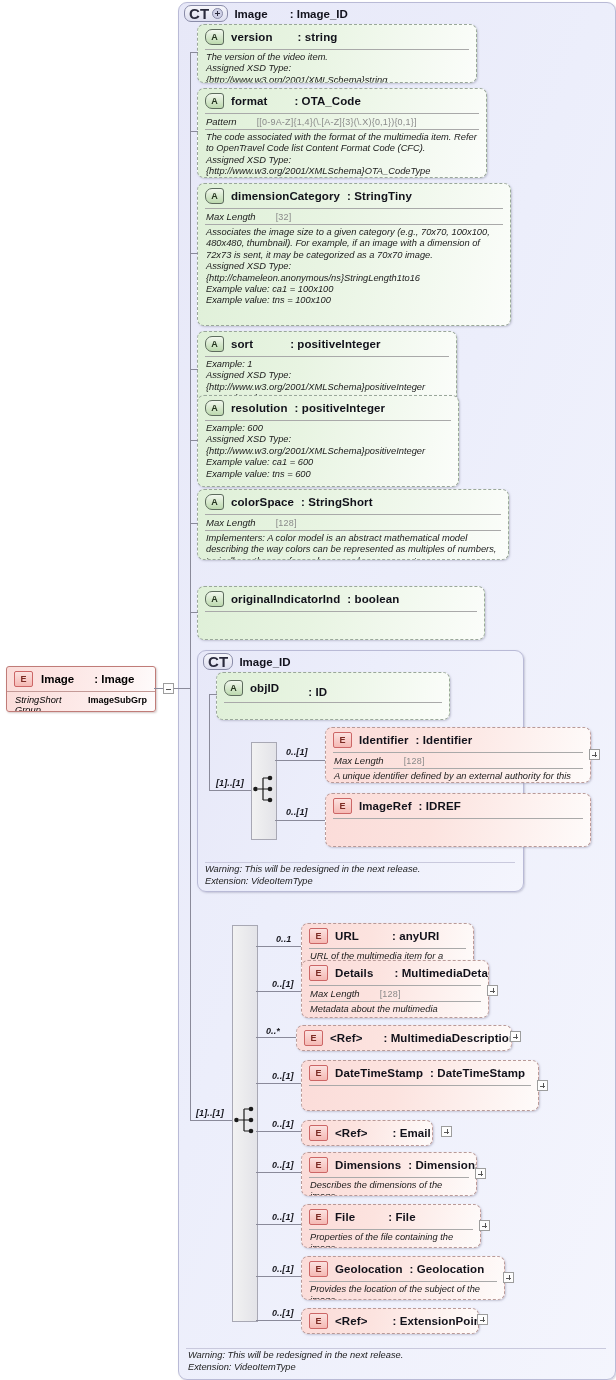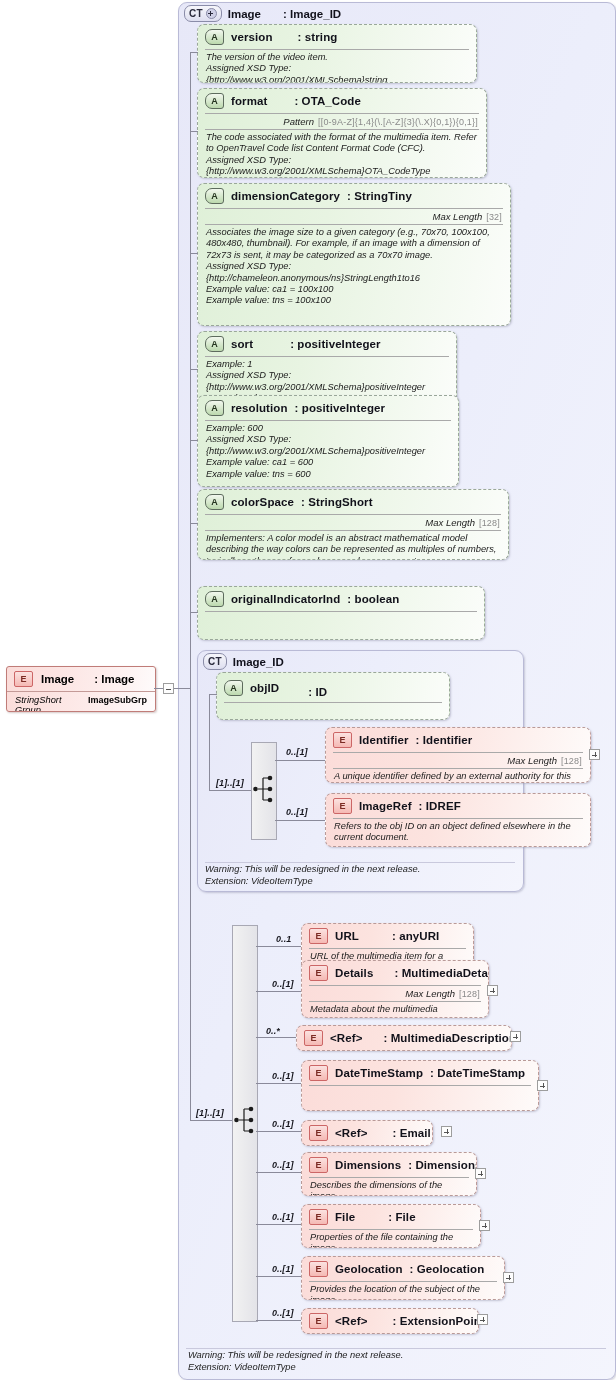--- a/index.html
+++ b/index.html
@@ -17,21 +17,21 @@
     border:1px solid #b9bad6;
     border-radius:9px;
     box-shadow:1px 1px 2px rgba(120,120,150,.35);
   }
 
   .ct-head{position:absolute;display:flex;align-items:center;gap:6px;}
   .ct-badge{
     display:inline-flex;align-items:center;justify-content:center;
     height:15px;padding:0 4px;border:1px solid #8a8ca8;border-radius:7px;
     background:linear-gradient(#f6f6fb,#dedff0);
-    font-size:10px;font-weight:bold;letter-spacing:.2px;color:#2a2a3c;
+    font-size:15px;font-weight:bold;letter-spacing:.2px;color:#2a2a3c;
   }
   .ct-badge .pl{
     display:inline-block;width:9px;height:9px;margin-left:3px;border-radius:50%;
     background:#cfd0e6;border:1px solid #8a8ca8;position:relative;
   }
   .ct-badge .pl::before,.ct-badge .pl::after{
     content:"";position:absolute;background:#2a2a3c;
   }
   .ct-badge .pl::before{left:1.5px;top:3.5px;width:5px;height:1px;}
   .ct-badge .pl::after{left:3.5px;top:1.5px;width:1px;height:5px;}
@@ -66,22 +66,22 @@
     width:17px;height:14px;flex:0 0 auto;border-radius:2px;
     border:1px solid #c66;
     background:linear-gradient(#fbe2e0,#f5b9b4);
     display:flex;align-items:center;justify-content:center;
     font-size:9px;font-weight:bold;color:#7b2b24;
   }
   .nm{letter-spacing:.1px;}
   .tp{letter-spacing:.1px;}
   .sep{height:1px;background:#a9a9a9;margin:0 7px;}
   .facet{
-    display:flex;align-items:baseline;gap:4px;padding:2px 8px 2px 8px;
-    font-size:9.5px;font-style:italic;color:#1c1c1c;justify-content:flex-end;
+    display:flex;align-items:baseline;gap:20px;padding:2px 8px 2px 8px;
+    font-size:9.5px;font-style:italic;color:#1c1c1c;
   }
   .facet .fv{font-style:normal;color:#8a8a8a;font-size:9px;letter-spacing:.2px;}
   .doc{
     padding:2px 8px 4px 8px;font-size:9.3px;font-style:italic;
     line-height:11.4px;color:#1b1b1b;
   }
 
   
   .plus{
     position:absolute;width:11px;height:11px;background:#fdfdfd;
@@ -313,21 +313,20 @@
   </div>
   <div class="plus" style="left:589px;top:749px;"></div>
 
   <div class="node elem" style="left:325px;top:793px;width:264px;height:52px;">
     <div class="node-head">
       <span class="badge-e">E</span>
       <span class="nm">ImageRef</span>
       <span class="tp">: IDREF</span>
     </div>
     <div class="sep"></div>
-    <div class="doc">Refers to the obj ID on an object defined elsewhere in the current document.</div>
   </div>
 
   <div class="line hline" style="left:205px;top:862px;width:310px;background:#c9c9dd;"></div>
   <div class="warnbox" style="left:205px;top:864px;width:305px;white-space:pre-line;">Warning:  This will be redesigned in the next release.
 Extension: VideoItemType</div>
 
   <div class="line vline" style="left:190px;top:688px;height:432px;"></div>
   <div class="line hline" style="left:190px;top:1120px;width:42px;"></div>
   <div class="card" style="left:196px;top:1108px;">[1]..[1]</div>
 

